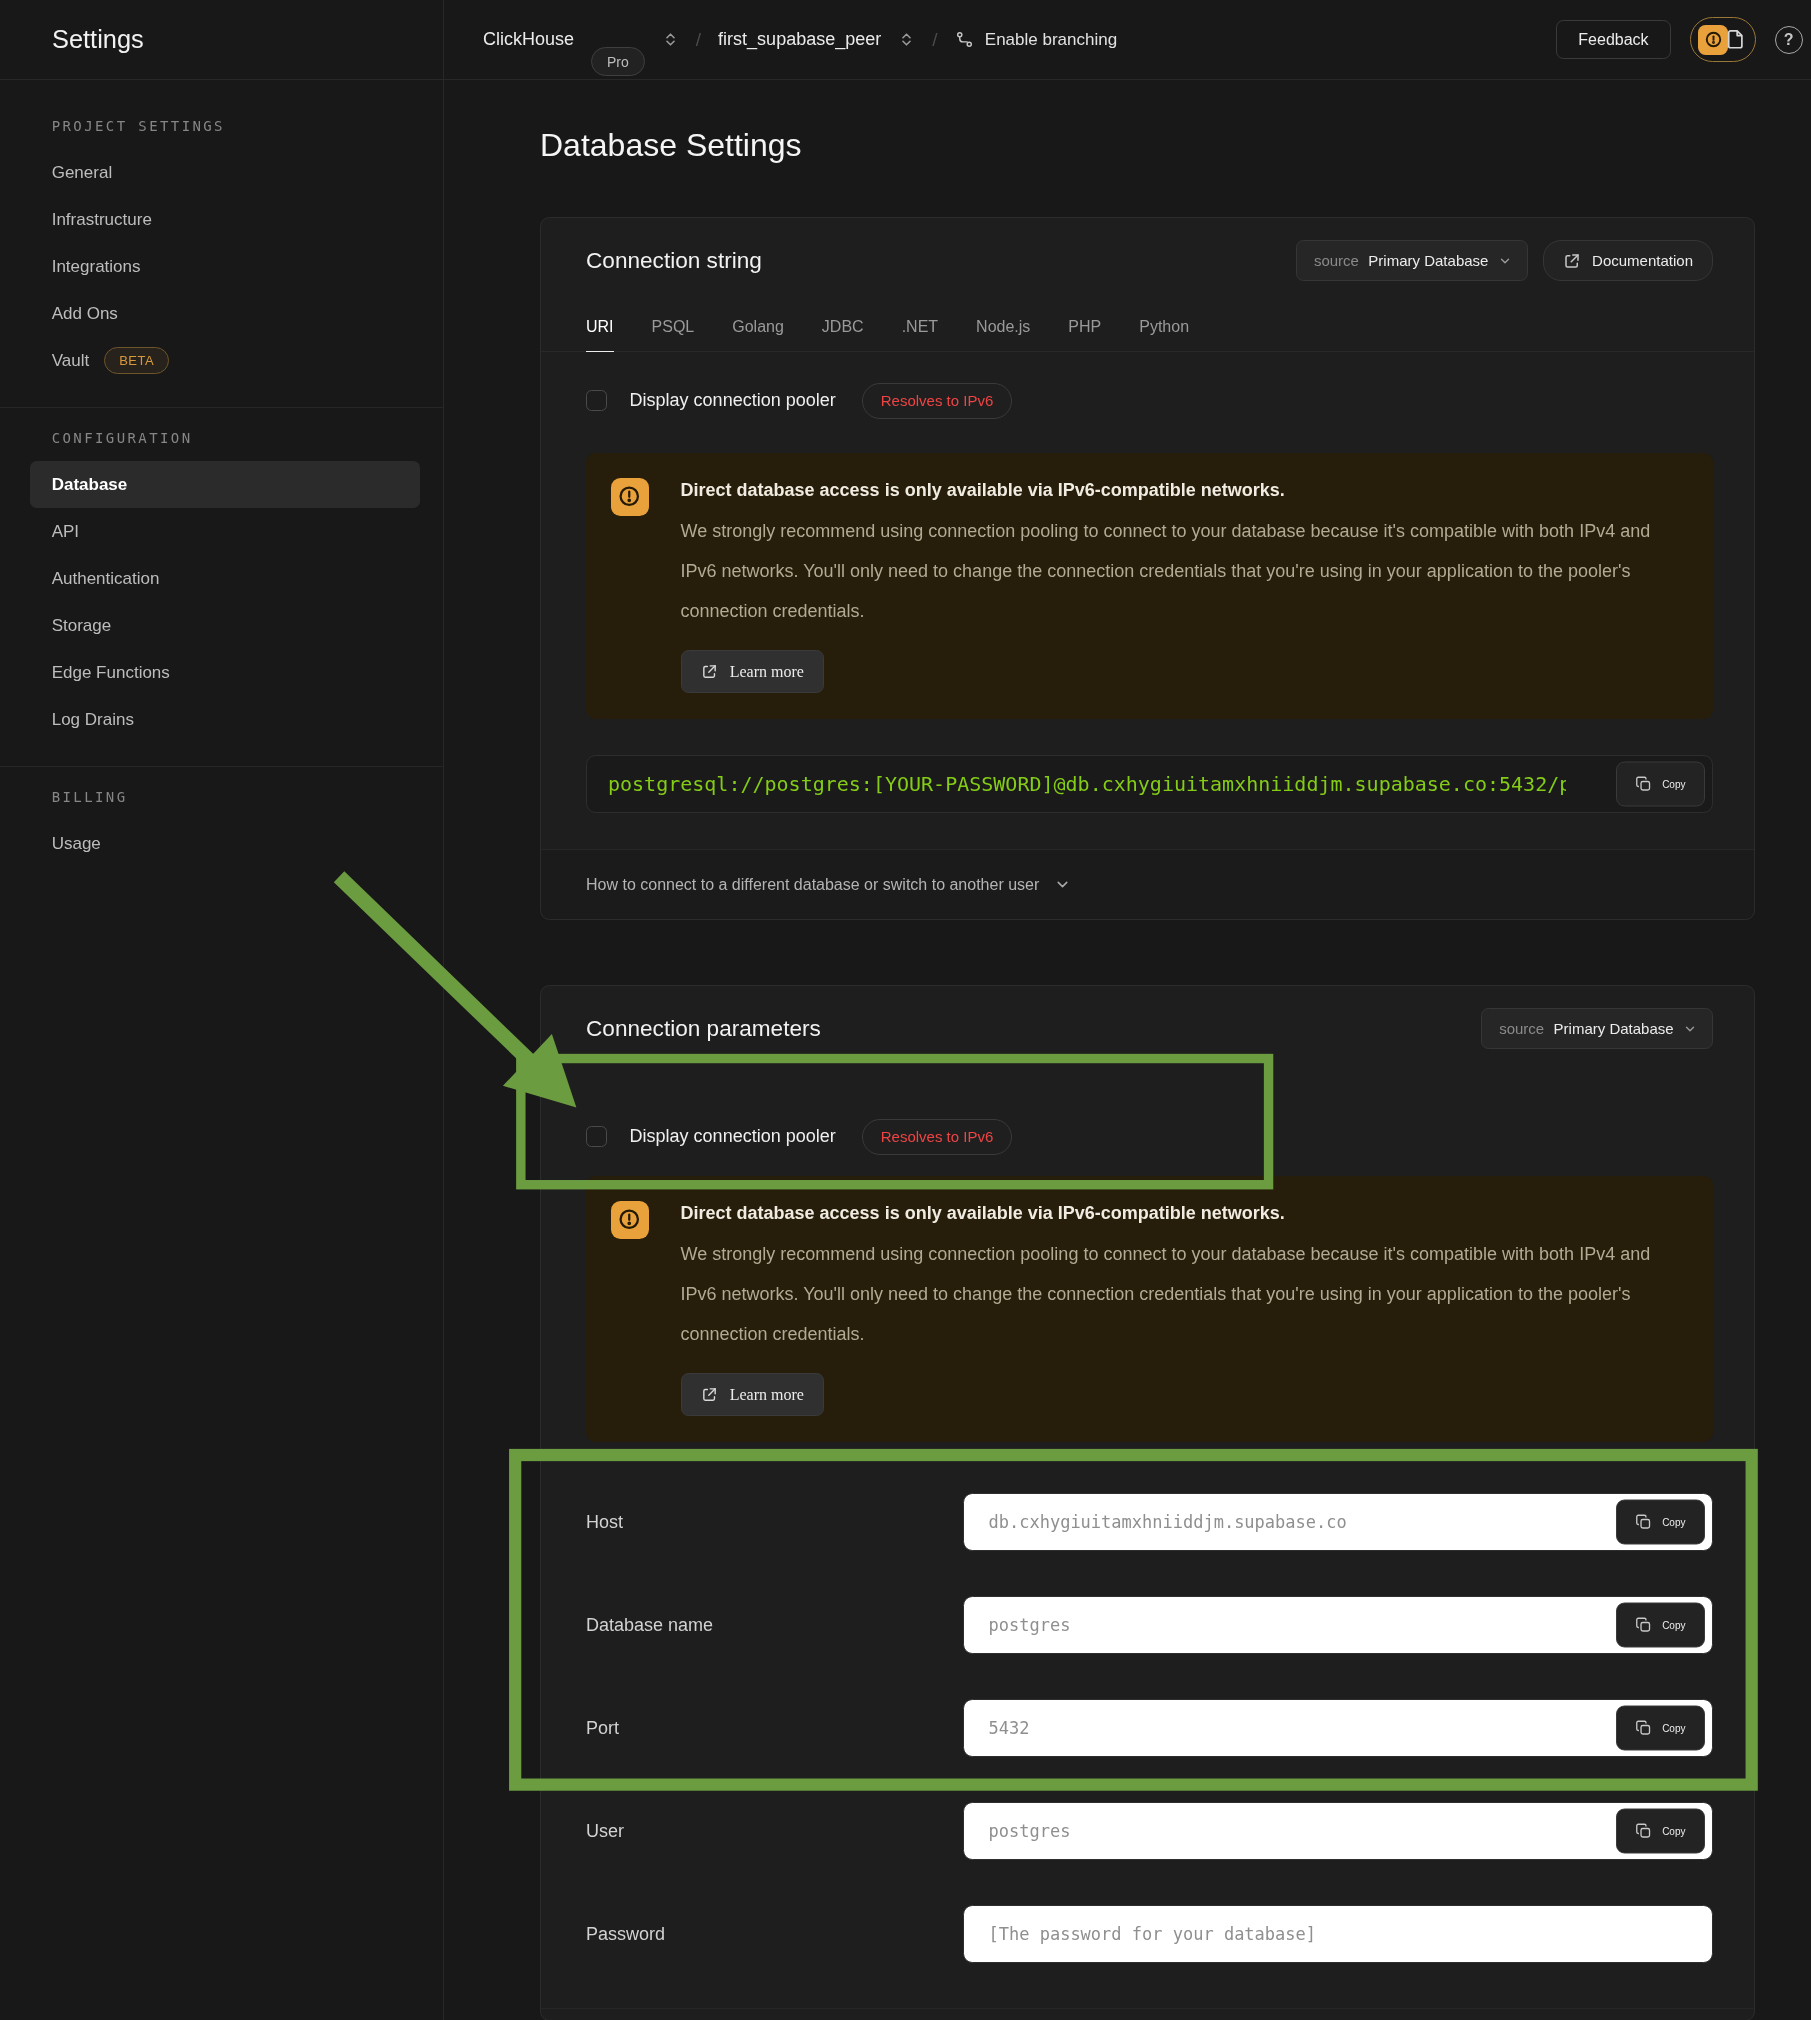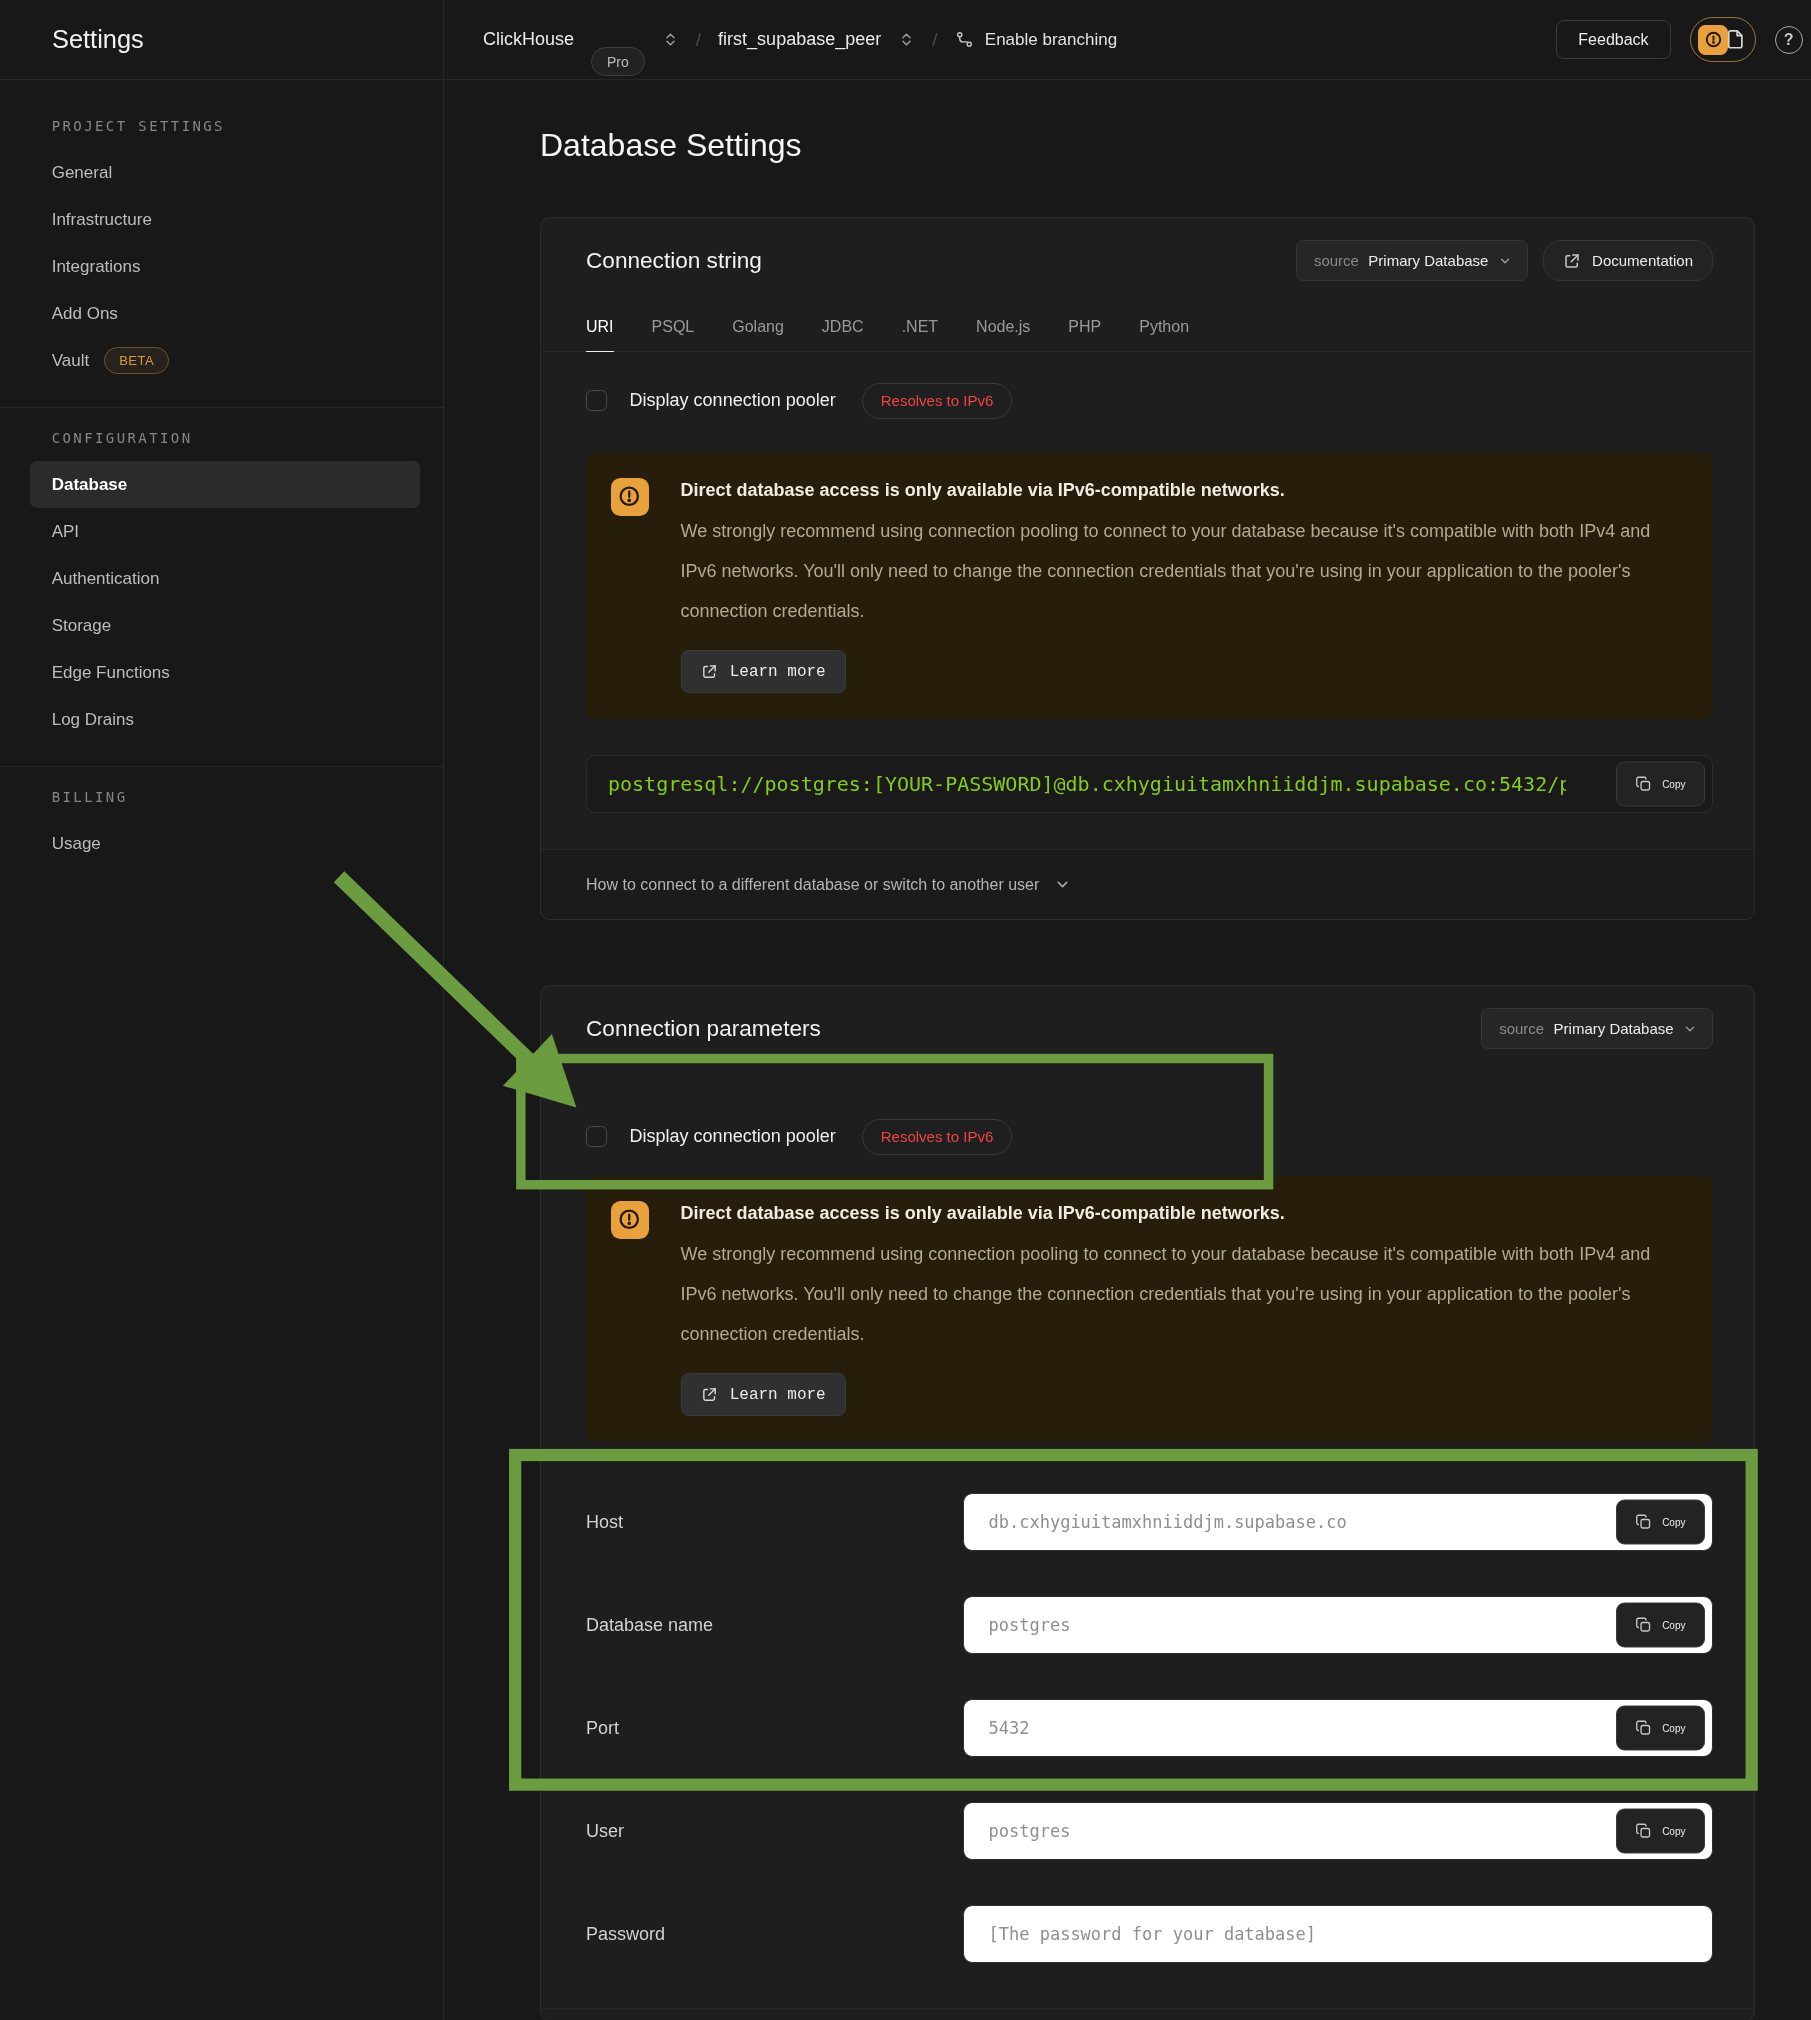--- a/index.html
+++ b/index.html
@@ -118,21 +118,21 @@
     padding:24.5px 28px 26px 24.5px; display:flex; gap:32px;
   }
   .card2 .warning-box { margin-top:19px; }
   .warning-icon-col { flex:none; }
   .warning-content { flex:1; }
   .warning-title { font-size:18px; font-weight:700; color:#f0ece1; line-height:24.5px; }
   .warning-body { font-size:18px; color:#b3aa93; line-height:40px; margin-top:9.4px; }
   .learn-more-btn {
     margin-top:19px; height:43px; display:inline-flex; align-items:center; gap:12.2px; padding:0 19px;
     background:#303030; border:0.9px solid #3a3a3a; border-radius:7.5px;
-    font-size:16px; color:#ececec; font-family:Liberation Mono, monospace; cursor:pointer;
+    font-size:16px; color:#ececec; font-family:Liberation Serif, serif; cursor:pointer;
   }
 
   .conn-string-row {
     margin-top:36px; position:relative; height:58px; background:#1a1a1a;
     border:0.9px solid #2e2e2e; border-radius:9.4px;
     display:flex; align-items:center; padding:0 146px 0 21px; overflow:hidden;
   }
   .conn-string-text {
     font-family:"DejaVu Sans Mono", monospace; font-size:20px; color:#84cc16;
     white-space:nowrap; overflow:hidden;

